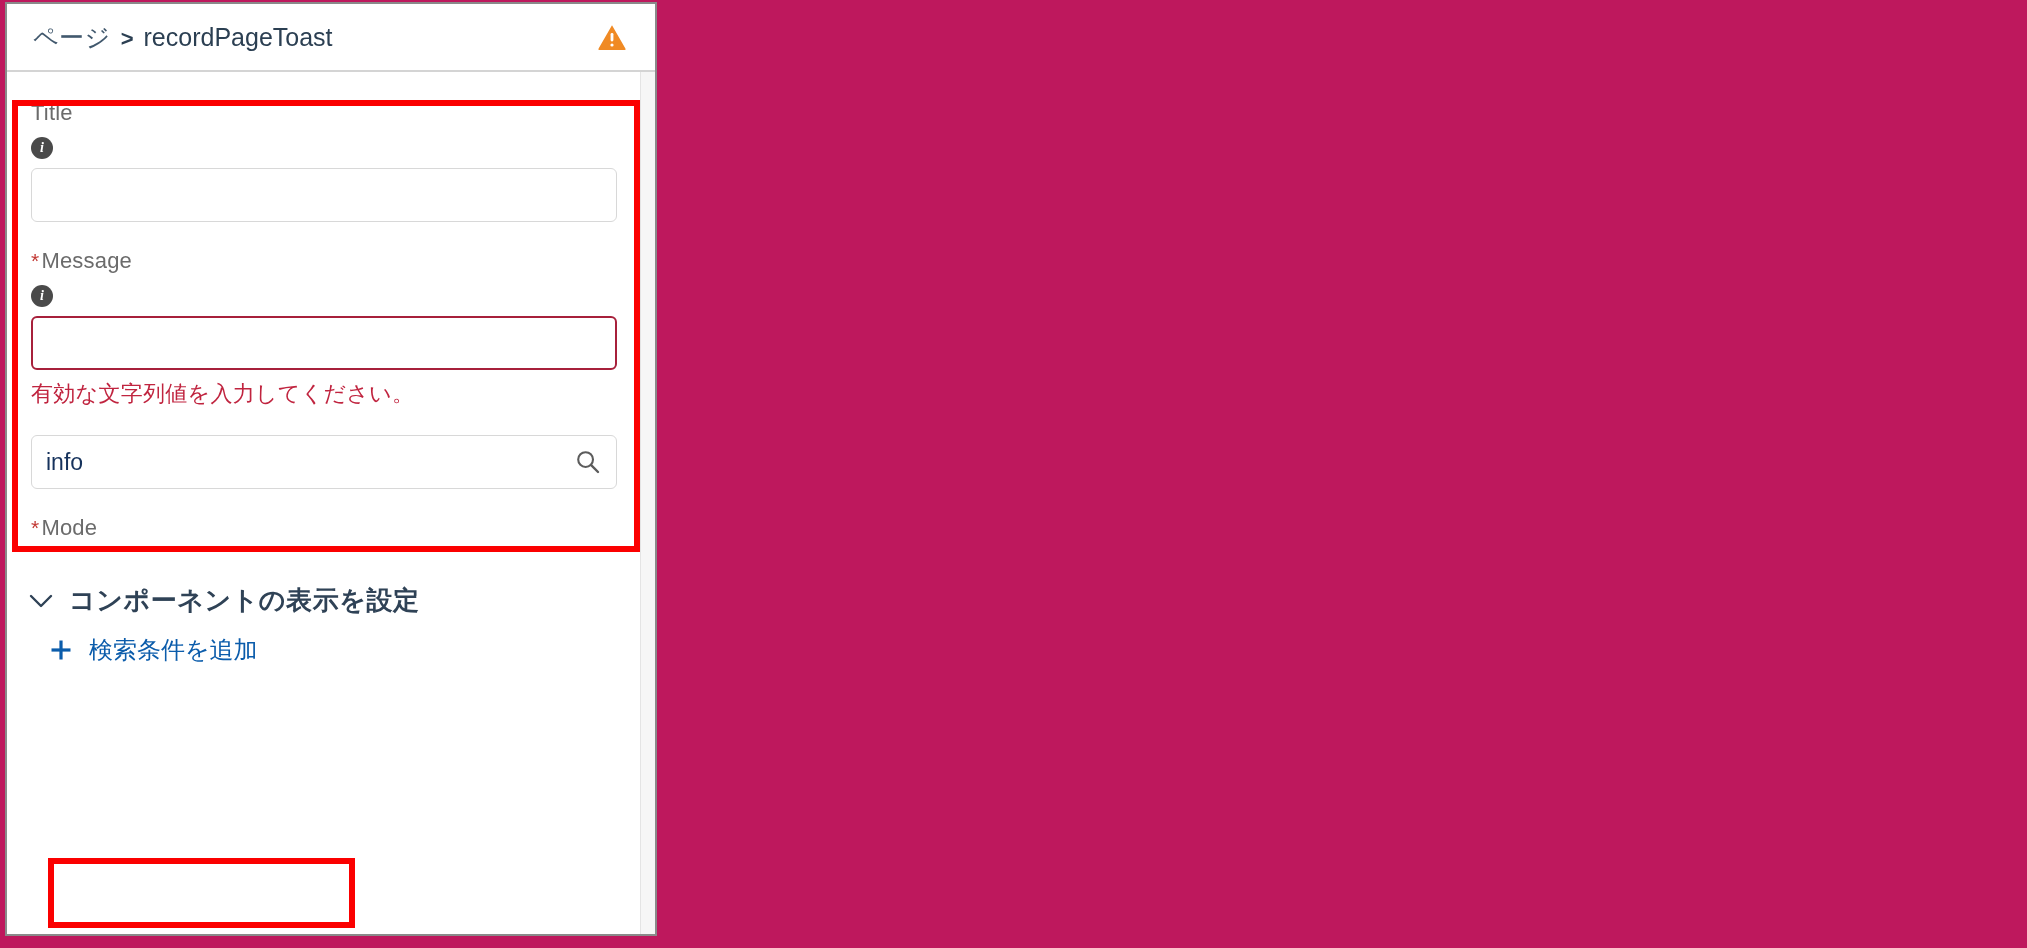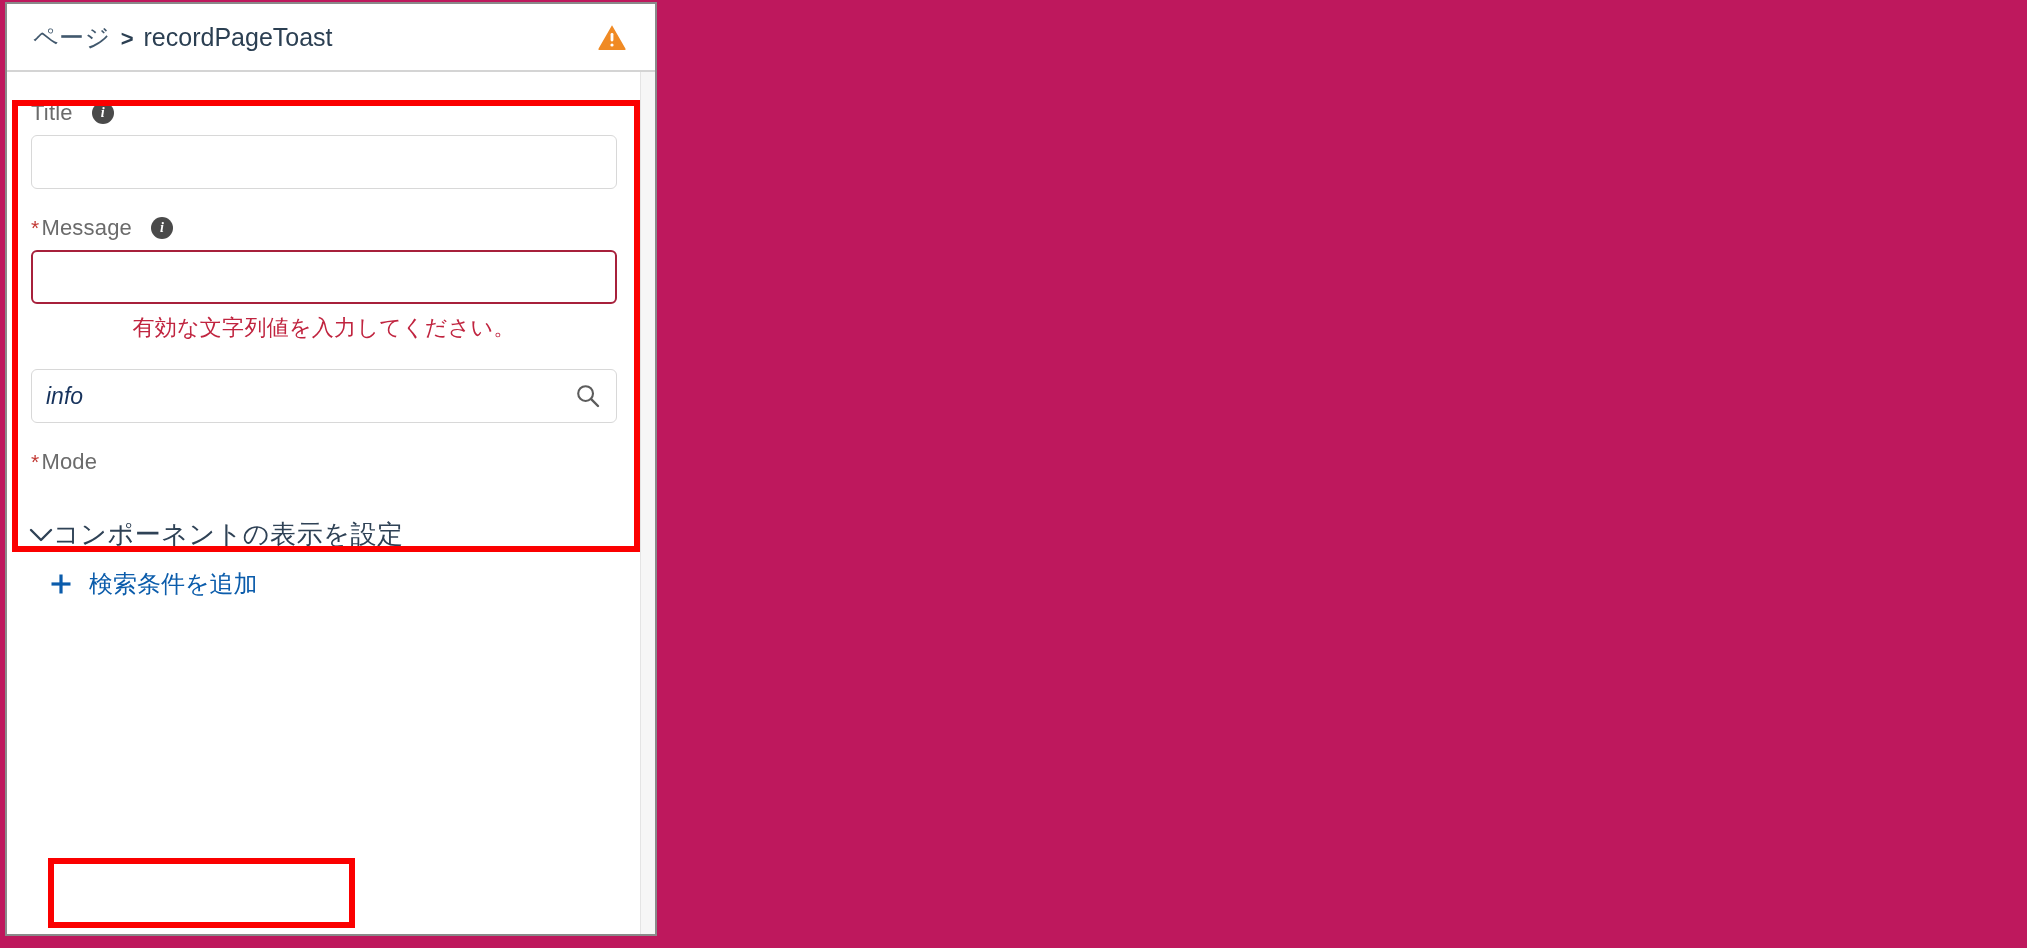--- a/index.html
+++ b/index.html
@@ -98,23 +98,24 @@
     padding: 0 26px 0 24px;
     box-sizing: border-box;
     width: 636px;
   }
 
   
   .field { margin-bottom: 26px; }
 
   .fl-row {
     display: flex;
-    align-items: center;
-    gap: 19px;
+    align-items: flex-start;
+    gap: 11px;
     margin-bottom: 9px;
+    flex-direction: column;
   }
   .fl-text {
     font-size: 22px;
     color: #6b6b6b;
     letter-spacing: .2px;
     white-space: nowrap;
   }
   .req-star {
     color: #c23934;
     font-size: 21px;
@@ -143,53 +144,53 @@
     height: 54px;
     box-sizing: border-box;
     border: 1.5px solid #d8d8d8;
     border-radius: 6px;
     background: #ffffff;
     font-size: 23px;
     color: #16325c;
     padding: 0 14px;
     outline: none;
     font-family: "Liberation Sans", sans-serif;
-    font-style: italic;
   }
   .txtbox.error {
     border: 2.5px solid #a7203b;
   }
   .err-msg {
     margin-top: 9px;
     font-size: 22px;
     color: #c0243f;
     letter-spacing: .3px;
-    text-align: center;
   }
 
   
   .combo-wrap { position: relative; }
   .combo-wrap .txtbox { padding-right: 54px; }
   .search-ic {
     position: absolute;
     right: 16px;
     top: 50%;
     transform: translateY(-50%);
     width: 26px;
     height: 26px;
     cursor: pointer;
   }
 
   
   .sect-head {
     display: flex;
     align-items: center;
+    gap: 16px;
     margin: 42px 0 0 22px;
     cursor: pointer;
     width: fit-content;
+    font-weight: bold;
   }
   .chev {
     width: 24px;
     height: 16px;
     flex: 0 0 auto;
   }
   .sect-title {
     font-size: 26px;
     color: #2f4256;
     letter-spacing: .6px;

